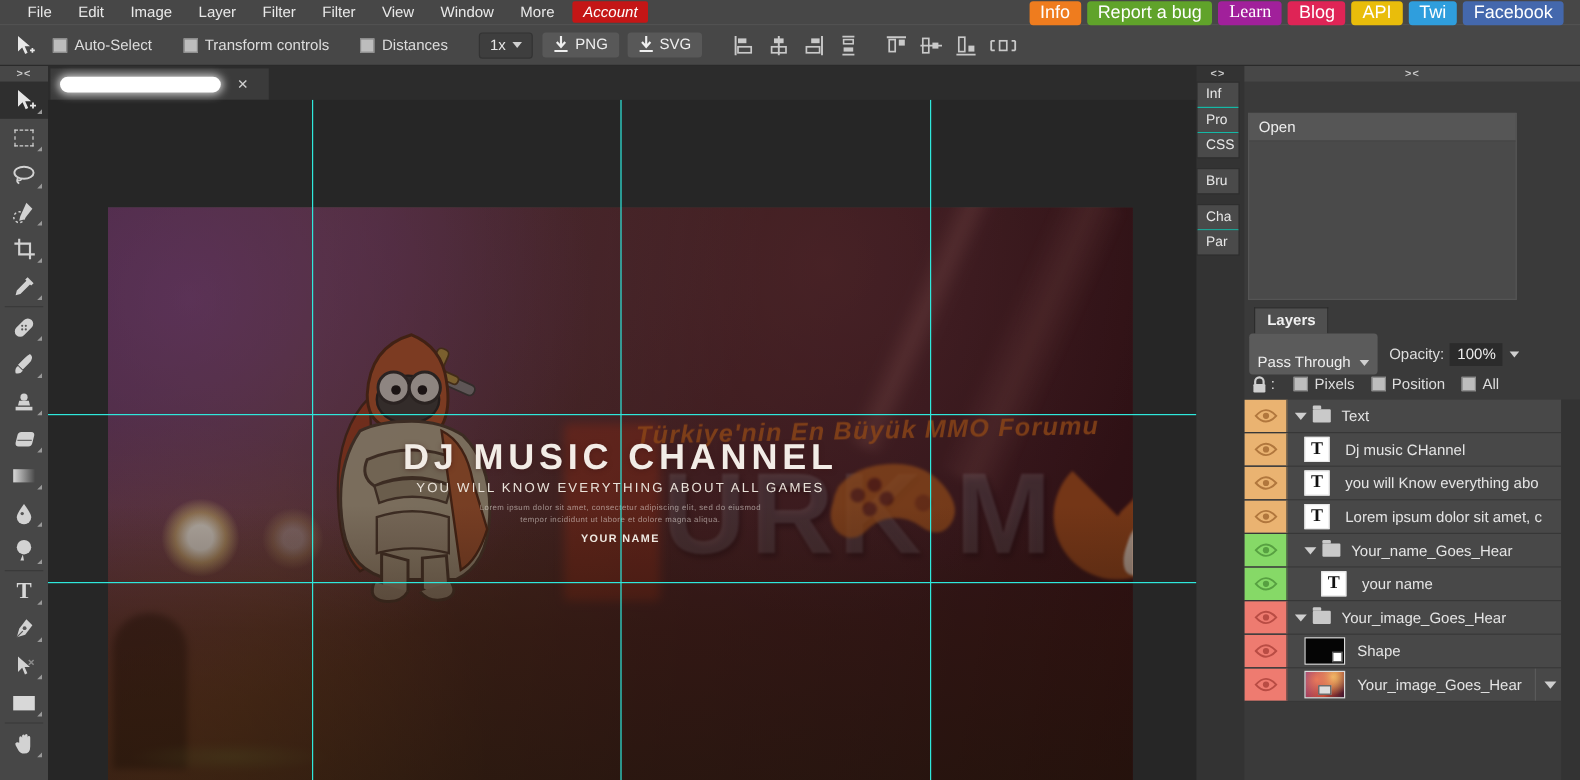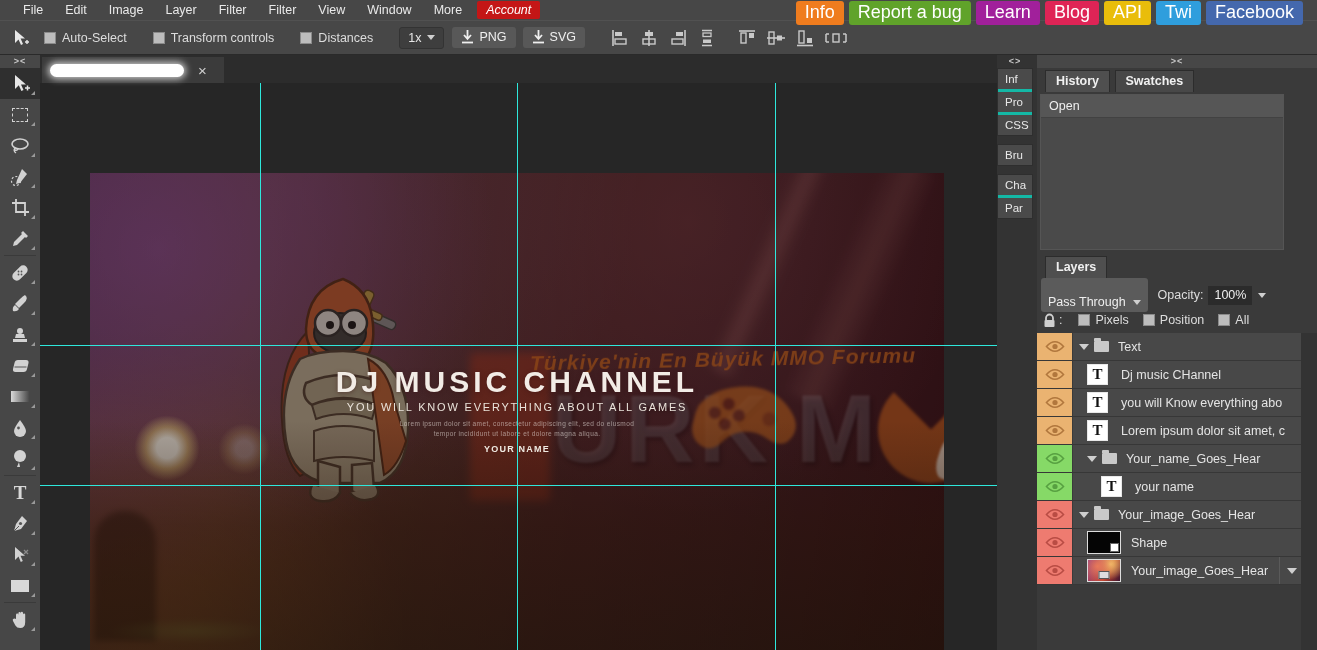--- a/index.html
+++ b/index.html
@@ -5,21 +5,21 @@
   * { margin:0; padding:0; box-sizing:border-box; }
   html,body { background:#222; }
   body { font-family:"Liberation Sans", sans-serif; }
   .app { position:relative; width:1317px; height:650px; background:#333; overflow:hidden; user-select:none; }
 
   
   .menubar { position:absolute; left:0; top:0; width:1317px; height:20px; background:#474747; display:flex; align-items:center; padding-left:12px; z-index:30; }
   .menu-item { color:#e9e9e9; font-size:12.5px; padding:2px 11px; cursor:default; }
   .menu-item.account { background:#c41616; color:#fff; border-radius:2px; padding:2px 9px; margin-left:4px;font-style:italic; }
   .quick-links { position:absolute; right:14px; top:1px; display:flex; gap:5px; }
-  .quick-btn { color:#fff; font-size:18px; padding:1px 9px 2px; border-radius:3px; white-space:nowrap; }
+  .quick-btn { color:#fff; font-size:15px; padding:1px 9px 2px; border-radius:3px; white-space:nowrap; }
 
   
   .optionsbar { position:absolute; left:0; top:20px; width:1317px; height:35px; background:#474747; border-top:1px solid #515151; border-bottom:1px solid #2a2a2a; display:flex; align-items:center; color:#ddd; font-size:12.5px; z-index:29; }
   .opt-tool-icon { margin:0 14px 0 12px; display:flex; }
   .chk { display:inline-block; width:12px; height:12px; background:#bdbdbd; border:1px solid #8b8b8b; margin-right:6px; vertical-align:-2px; }
   .opt-check { display:flex; align-items:center; margin-right:26px; }
   .select-btn { background:#3e3e3e; border:1px solid #333; border-radius:3px; color:#e6e6e6; padding:3px 8px; display:flex; align-items:center; gap:6px; margin-right:8px; }
   .caret-down { width:0; height:0; border-left:4px solid transparent; border-right:4px solid transparent; border-top:5px solid #cfcfcf; display:inline-block; }
   .export-btn { background:#585858; border-radius:3px; color:#efefef; padding:3px 9px 4px; display:flex; align-items:center; gap:5px; margin-right:7px;text-align:center; }
   .align-group { display:flex; align-items:center; gap:9px; margin-left:18px; }
@@ -77,30 +77,30 @@
   .bt-body2 { top:257px; font-size:6.5px; color:rgba(238,232,226,0.55); letter-spacing:.4px; }
   .bt-name { top:271px; font-size:9px; font-weight:bold; letter-spacing:1.2px; color:#efe9e1; }
   .guide { position:absolute; z-index:15; }
   .guide.v { top:0; width:1px; height:567px; }
   .guide.h { left:0; height:1px; width:957px; }
 
   
   .right-rail { position:absolute; left:997px; top:55px; width:36px; height:595px; z-index:25; }
   .rail-collapse { text-align:center; }
   .rail-group { border:1px solid #2e2e2e; margin-bottom:8px; }
-  .rail-tab { background:#4a4a4a; color:#e8e8e8; font-size:11.5px; padding:4px 0 4px 7px; border-bottom:3px solid #14b8a6; }
+  .rail-tab { background:#4a4a4a; color:#e8e8e8; font-size:11.5px; padding:4px 0 4px 7px; border-bottom:1px solid #14b8a6; }
   .rail-tab:last-child { border-bottom:none; }
 
   
   .panel { position:absolute; left:1037px; top:55px; width:280px; height:595px; background:#3a3a3a; z-index:25; }
   .panel-collapse { text-align:center; background:#474747; }
   .ptab { display:inline-block; background:#4f4f4f; border:1px solid #2c2c2c; border-bottom:none; color:#f0f0f0; font-size:12.5px; font-weight:bold; padding:3px 10px 4px; }
   .ptab.inactive { background:#484848; }
   .hist-tabs { margin:2px 0 0 8px; }
-  .hist-content { position:absolute; left:3px; top:39px; width:244px; height:156px; background:#4a4a4a; border:1px solid #555; }
+  .hist-content { position:absolute; left:3px; top:39px; width:224px; height:156px; background:#4a4a4a; border:1px solid #555; }
   .hist-entry { background:#565656; color:#eee; font-size:12.5px; padding:4px 8px; border-bottom:1px solid #424242; }
   .layers-tab-row { position:absolute; left:8px; top:201px; }
   .blend-row { position:absolute; left:4px; top:228px; width:272px; height:24px; display:flex; align-items:center; color:#ddd; font-size:12.5px; }
   .blend-select { background:#5b5b5b; border-radius:3px; color:#eee; padding:17px 7px 3px; display:flex; align-items:center; gap:7px; margin-right:10px; }
   .opacity-value { background:#2b2b2b; color:#eee; padding:2px 6px 3px; margin-left:5px; margin-right:6px; }
   .lock-row { position:absolute; left:6px; top:254px; width:272px; height:22px; display:flex; align-items:center; color:#ddd; font-size:12.5px; }
   .lock-row .chk { margin-right:5px; }
   .lock-label { margin-right:16px; }
   .layers-list { position:absolute; left:0; top:278px; width:264px; }
   .lrow { position:relative; height:28px; background:#484848; border-bottom:1px solid #373737; display:flex; align-items:center; color:#e4e4e4; font-size:12.5px; white-space:nowrap; overflow:hidden; }
@@ -133,21 +133,21 @@
     <span class="menu-item">Layer</span>
     <span class="menu-item">Filter</span>
     <span class="menu-item">Filter</span>
     <span class="menu-item">View</span>
     <span class="menu-item">Window</span>
     <span class="menu-item">More</span>
     <span class="menu-item account" style="background-color: rgb(196, 22, 22);">Account</span>
     <div class="quick-links">
       <span class="quick-btn" style="background-color: rgb(239, 124, 30);">Info</span>
       <span class="quick-btn" style="background-color: rgb(96, 163, 42);">Report a bug</span>
-      <span class="quick-btn" style="background-color: rgb(161, 32, 155);">Learn</span>
+      <span class="quick-btn" style="background-color: rgb(161, 32, 155); font-family: Liberation Serif, serif;">Learn</span>
       <span class="quick-btn" style="background-color: rgb(223, 36, 86);">Blog</span>
       <span class="quick-btn" style="background-color: rgb(233, 189, 11);">API</span>
       <span class="quick-btn" style="background-color: rgb(47, 158, 221);">Twi</span>
       <span class="quick-btn" style="background-color: rgb(68, 104, 173);">Facebook</span>
     </div>
   </div>
 
   <div class="optionsbar">
     <span class="opt-tool-icon">
       <svg width="18" height="18" viewBox="0 0 18 18">
@@ -427,24 +427,20 @@
       <div class="rail-tab">Bru</div>
     </div>
     <div class="rail-group">
       <div class="rail-tab">Cha</div>
       <div class="rail-tab">Par</div>
     </div>
   </div>
 
   <div class="panel">
     <div class="collapse-glyph panel-collapse">&gt;&lt;</div>
-    <div class="hist-tabs">
-      <span class="ptab">History</span>
-      <span class="ptab inactive">Swatches</span>
-    </div>
     <div class="hist-content">
       <div class="hist-entry">Open</div>
     </div>
 
     <div class="layers-tab-row">
       <span class="ptab">Layers</span>
     </div>
     <div class="blend-row">
       <span class="blend-select">
           <span>Pass Through</span>

